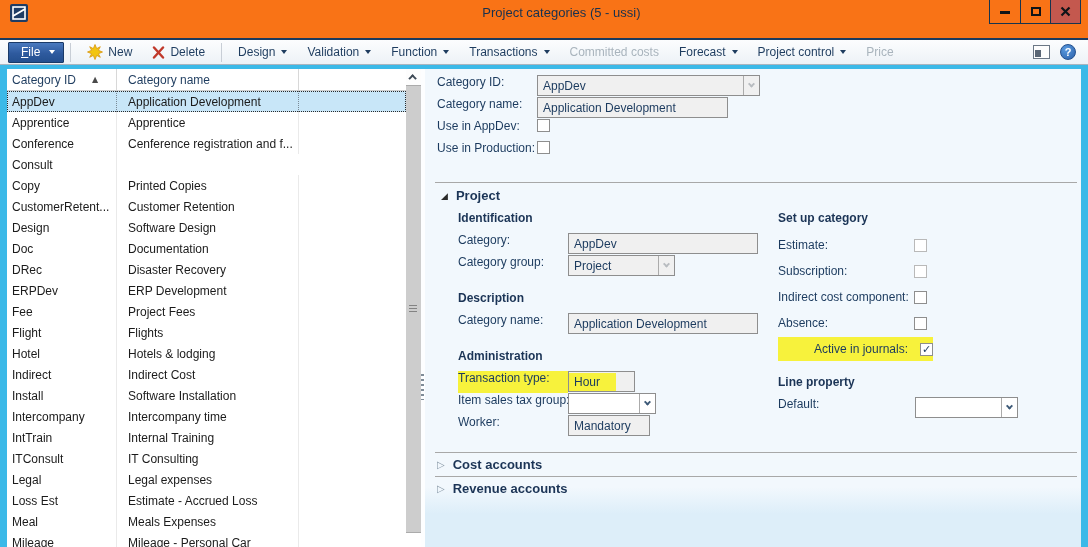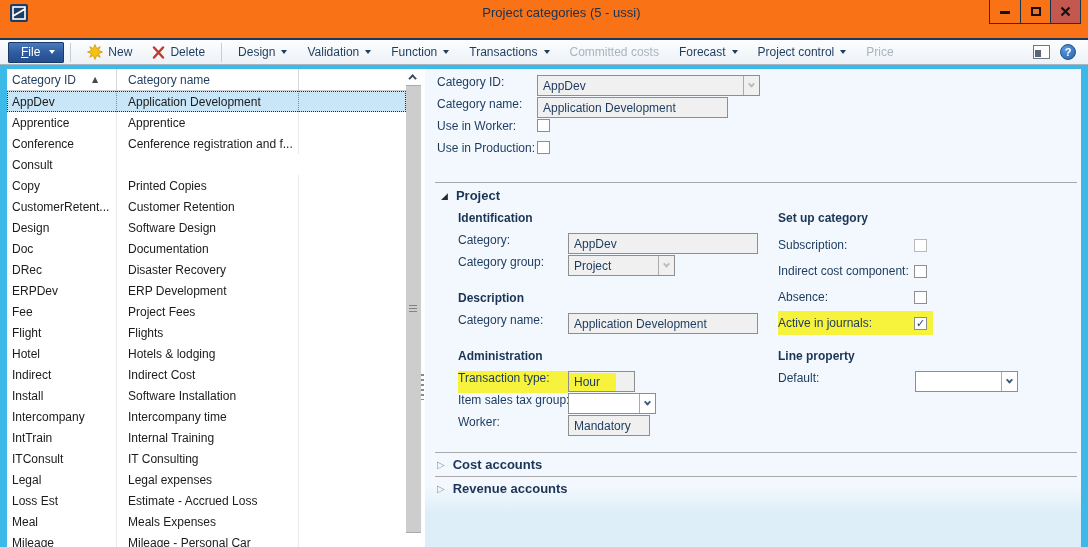--- a/index.html
+++ b/index.html
@@ -83,21 +83,21 @@
   .tri { font-family:"DejaVu Sans",sans-serif; font-size:9px; margin-right:8px; color:#2B2B2B; }
   .tri.closed { color:#8A9AA8; font-size:10px; }
   .hr { position:absolute; left:10px; right:4px; height:1px; background:#A8A8A8; }
   .pfields { position:absolute; left:12px; top:6px; }
   .col-left { position:absolute; left:33px; top:142px; width:300px; }
   .col-right { position:absolute; left:353px; top:142px; width:290px; }
   .grp { margin-bottom:14px; }
   .ilabel { display:inline-block; width:110px; flex-shrink:0; white-space:nowrap; }
   .chkrow { display:flex; align-items:center; height:24px; margin-bottom:2px; }
   .chkrow .clabel { display:inline-block; width:136px; white-space:nowrap; }
-  .chkrow.hl-row { width:155px; background:#F7F23C; }
+  .chkrow.hl-row { width:155px; background:#F7F23C;padding-left:36px; }
   .hour-swipe { display:inline-block; background:#F7F23C; padding:2px 16px 2px 5px; }
   .w223{width:223px} .w191{width:191px} .w195{width:195px} .w107{width:107px} .w88{width:88px} .w82{width:82px} .w67{width:67px} .w103{width:103px}
 </style>
 </head>
 <body>
 
 <div class="window">
 
   <div class="titlebar">
     <span class="app-icon">
@@ -338,21 +338,21 @@
               </span>
           </span>
         </div>
         <div class="frow">
           <span class="flabel">Category name:</span>
           <span class="tbox w191">
               <span class="val">Application Development</span>
             </span>
         </div>
         <div class="frow">
-          <span class="flabel">Use in Worker:</span>
+          <span class="flabel">Use in AppDev:</span>
           <span class="cb"></span>
         </div>
         <div class="frow">
           <span class="flabel">Use in Production:</span>
           <span class="cb"></span>
         </div>
       </div>
 
       <div class="hr" style="top:113px;"></div>
 
@@ -414,20 +414,24 @@
                 <span class="val">Mandatory</span>
               </span>
           </div>
         </div>
       </div>
 
       <div class="col-right">
         <div class="grp">
           <div class="group-header">Set up category</div>
           <div id="setup-checks">
+  <div class="chkrow">
+    <span class="clabel">Estimate:</span>
+    <span class="cb disabled"></span>
+  </div>
 
   <div class="chkrow">
     <span class="clabel">Subscription:</span>
     <span class="cb disabled"></span>
   </div>
 
   <div class="chkrow">
     <span class="clabel">Indirect cost component:</span>
     <span class="cb"></span>
   </div>

